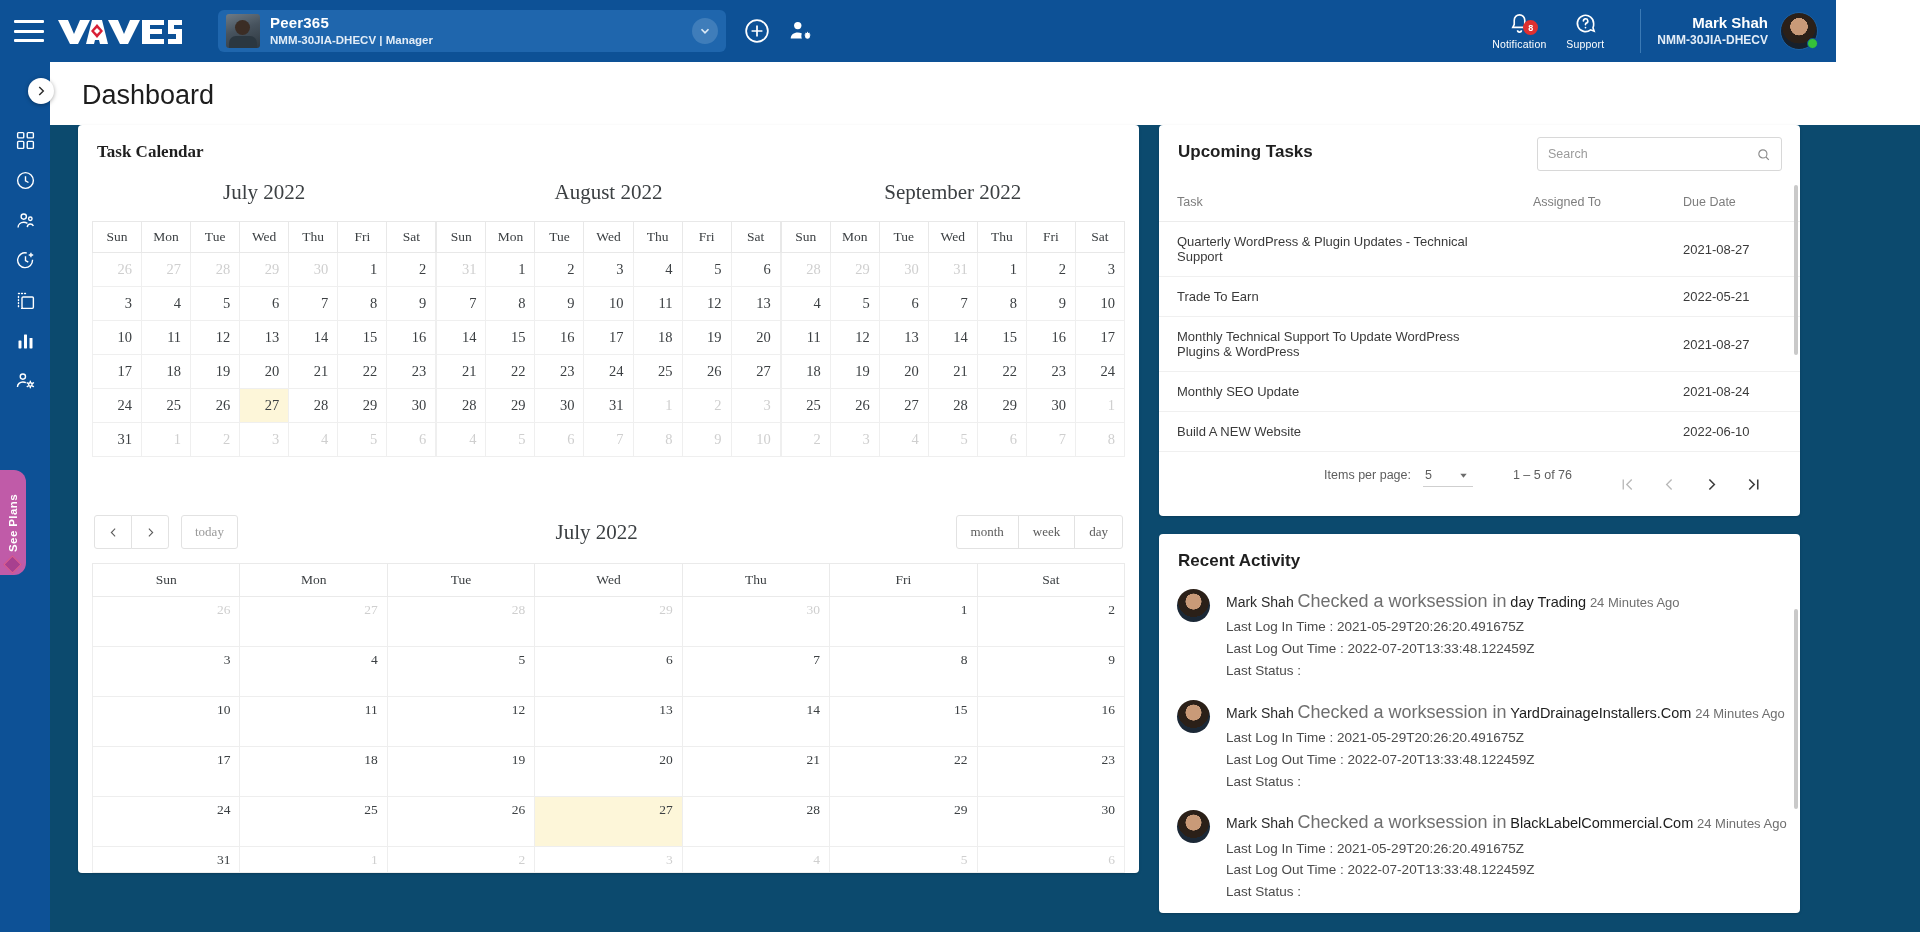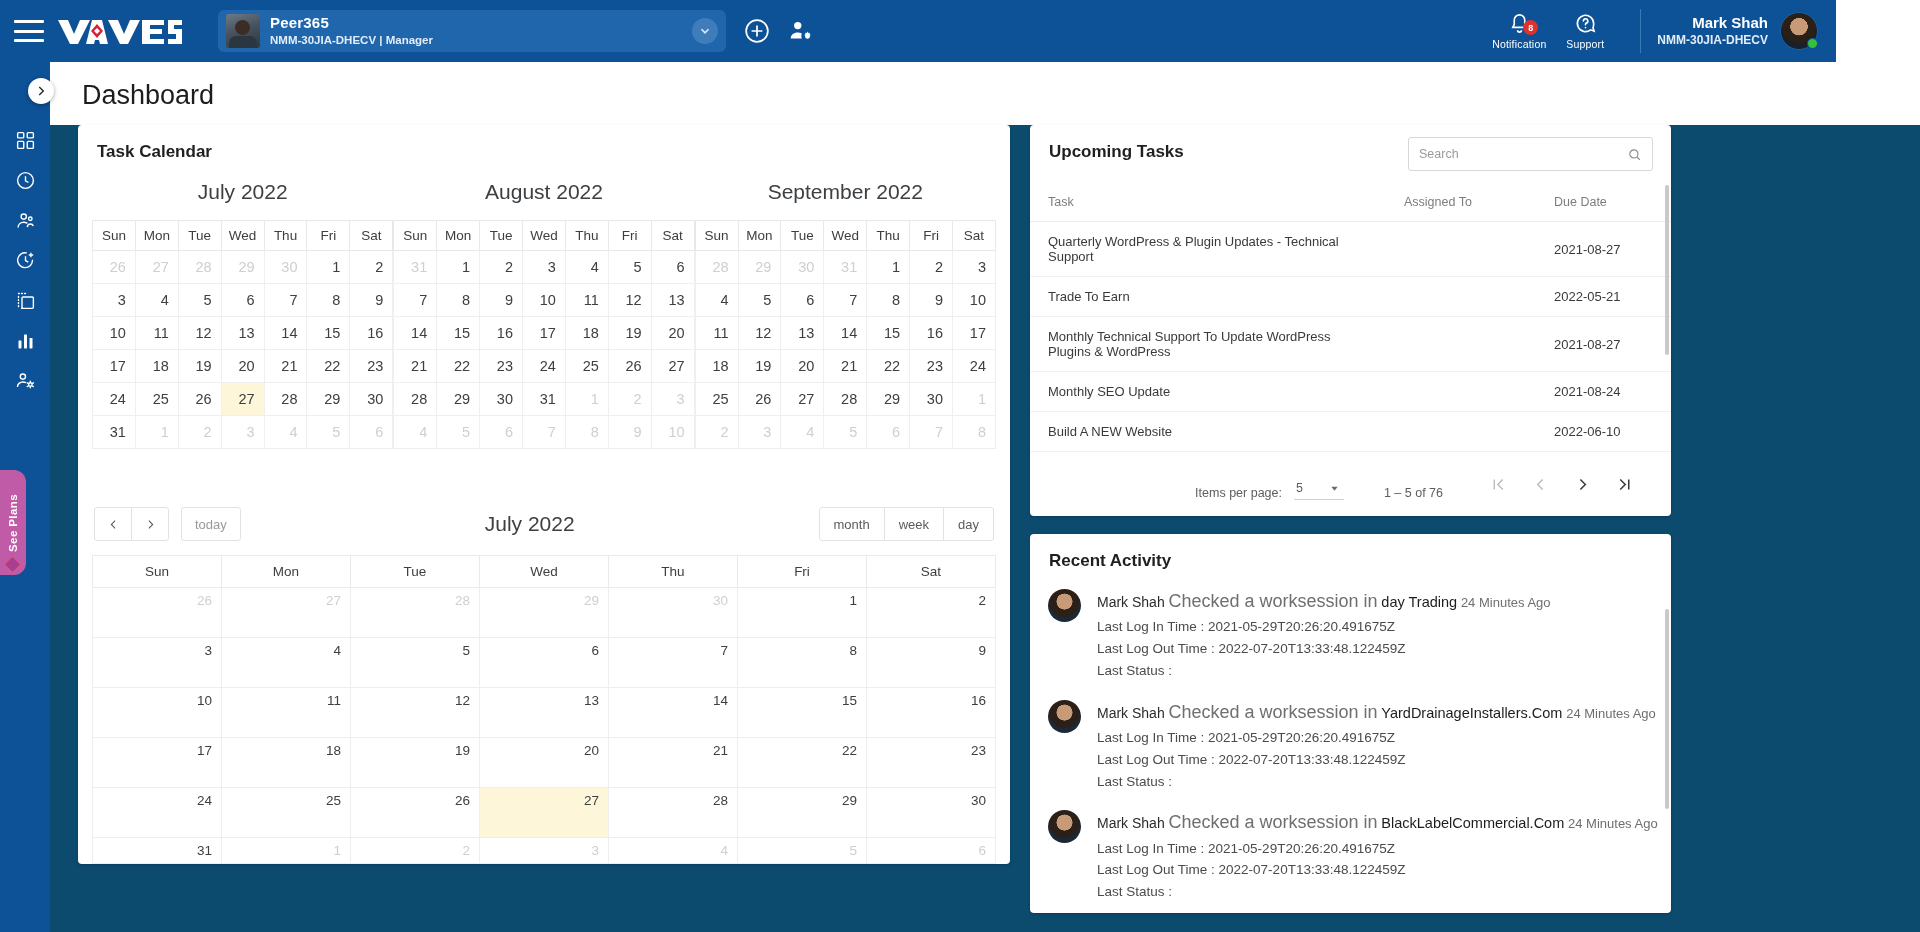--- a/index.html
+++ b/index.html
@@ -101,21 +101,21 @@
   
   .page {
     position:absolute; left:50px; top:62px; right:0; bottom:0;
     background:#0c4a6e; overflow:hidden;
   }
   .page-title {
     font-size: 27px; color:#1d1d1d; font-weight:400; padding: 18px 0 14px 32px;
     background:#ffffff;
   }
   .content { display:flex; padding: 0 28px 0 28px; gap: 20px; }
-  .col-left { width: 932px; }
+  .col-left { width: 1061px; font-family: Liberation Serif, serif; }
   .col-right { width: 641px; }
 
   .card {
     background:#fff; border-radius: 4px;
     box-shadow: 0 1px 3px rgba(0,0,0,.13), 0 1px 1px rgba(0,0,0,.06);
   }
   .card-title { font-size: 17px; font-weight:700; color:#1f1f1f; padding: 17px 0 0 19px; }
 
   
   .mini-cals { display:flex; justify-content:space-around; padding: 8px 14px 22px 14px; }
@@ -178,21 +178,21 @@
     font-size: 12.5px; font-weight:400; color:#7d7d7d; text-align:left;
     padding: 10px 10px 12px 18px; border-bottom:1px solid #ececec; white-space:nowrap;
   }
   table.tasks th.col-assigned { width: 150px; }
   table.tasks th.col-due { width: 135px; }
   table.tasks td {
     font-size: 13px; color:#3a3a3a; padding: 12px 10px 12px 18px;
     border-bottom:1px solid #f0f0f0;
   }
   .paginator {
-    display:flex; align-items:flex-end; justify-content:flex-end;
+    display:flex; align-items:flex-start; justify-content:flex-end;
     padding: 16px 26px 16px 0; gap: 0px; font-size: 12.5px; color:#5d5d5d;
   }
   .ipp-label { margin-right: 12px; }
   .ipp-select { display:flex; align-items:center; gap: 26px; border-bottom:1px solid #cfcfcf;
     padding: 0 4px 4px 2px; cursor:pointer; }
   .range { margin: 0 34px 0 40px; }
   .pg-btn { width: 42px; height: 32px; display:flex; align-items:center; justify-content:center;
      cursor:pointer; }
 
   

